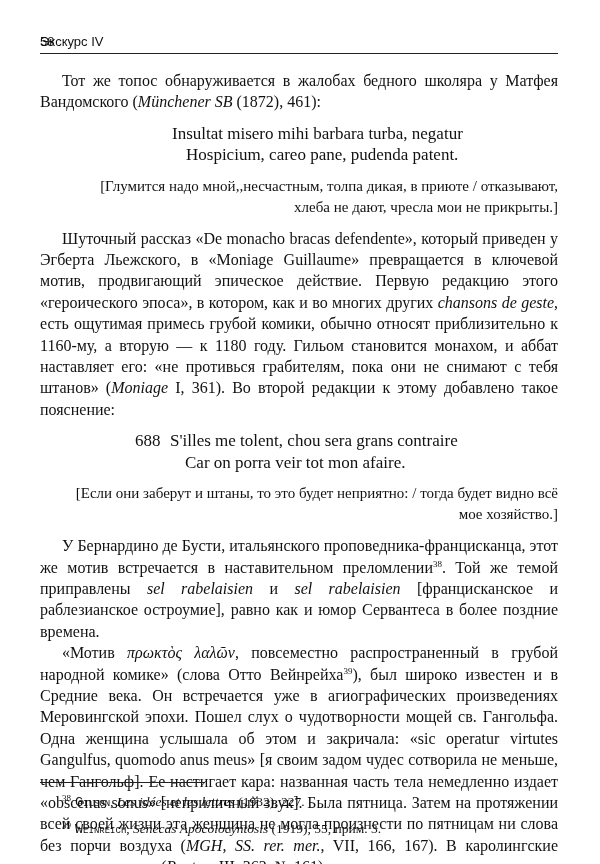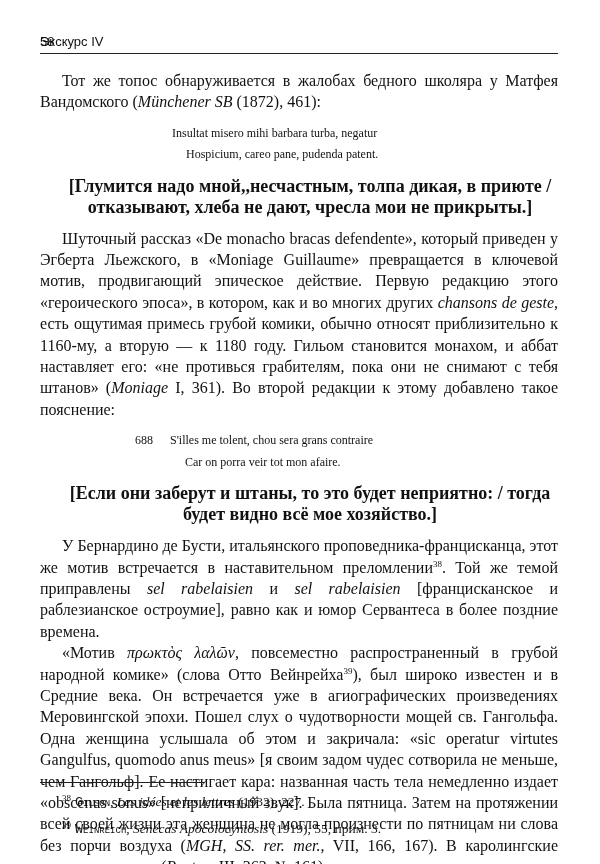--- a/index.html
+++ b/index.html
@@ -8,23 +8,23 @@
   .page { position: absolute; left: 40px; top: 0; width: 518px; }
   .running-head { position: absolute; top: 34px; left: 0; width: 518px; height: 18px;
                   font-family: "Liberation Sans", "DejaVu Sans", sans-serif; font-size: 13px; }
   .running-head .pageno { position: absolute; left: 0; top: 0; }
   .running-head .title { position: absolute; left: 0; right: 0; top: 0; text-align: left; }
   .head-rule { position: absolute; top: 53px; left: 0; width: 518px; height: 0; border-top: 1.5px solid #222; }
   .body { position: absolute; top: 70px; left: 0; width: 518px;
           font-size: 16px; line-height: 21.4px; text-align: justify; }
   p { margin: 0; }
   .indent { text-indent: 22px; }
-  .verse { font-size: 12px; line-height: 21.4px; text-align: left; }
+  .verse { font-size: 17px; line-height: 21.4px; text-align: left; }
   .verse-line { position: relative; white-space: nowrap; }
-  .trans { margin-left: 22px; font-size: 18px; line-height: 21px; text-align: center; font-weight: bold; }
+  .trans { margin-left: 22px; font-size: 15px; line-height: 21px; text-align: right; }
   .gap-m { height: 10px; }
   i, .it { font-style: italic; }
   sup { font-size: 9px; line-height: 0; vertical-align: 6px; }
   .fn-rule { position: absolute; top: 782px; left: 0; width: 165px; border-top: 1px solid #222; }
   .footnotes { position: absolute; top: 787px; left: 22px; width: 496px; font-size: 13.5px; line-height: 23px; }
   .fn-num { font-size: 9px; vertical-align: 5px; margin-right: 4px; }
   .sc { font-variant: small-caps; font-family: Liberation Mono, monospace; }
 </style>
 </head>
 <body>

